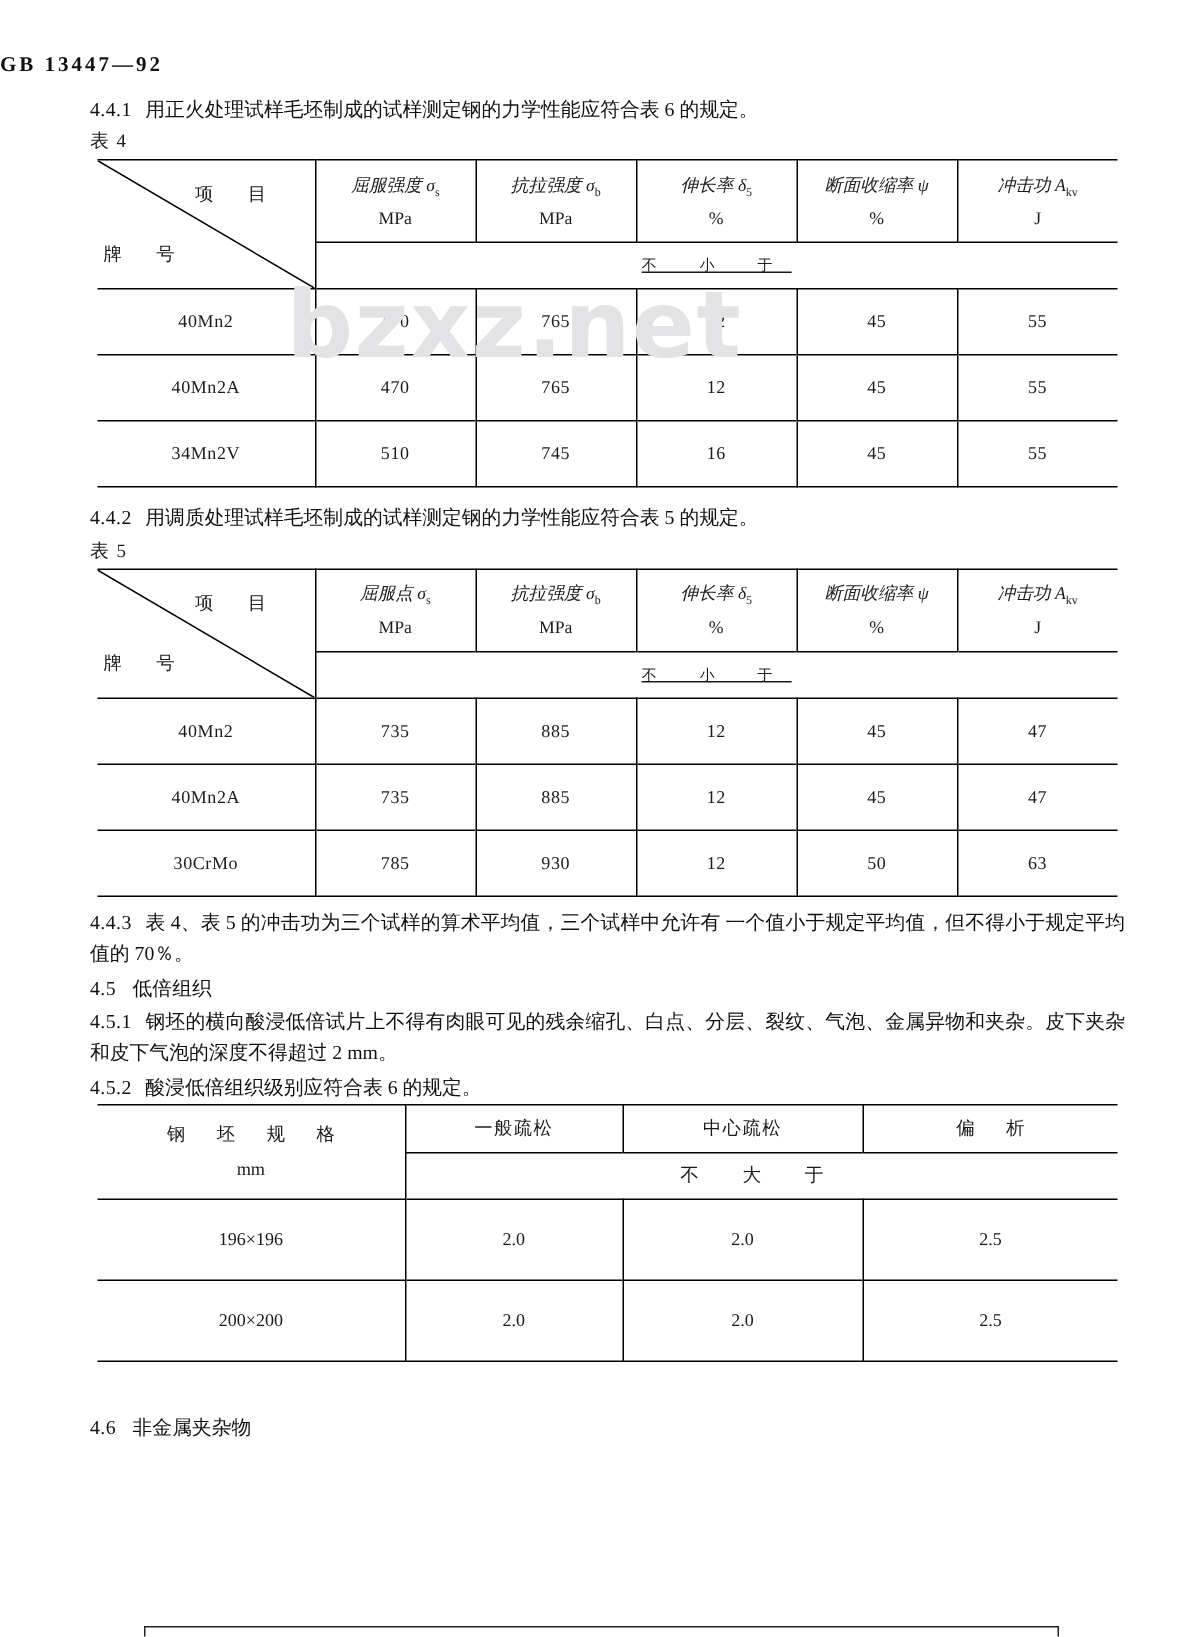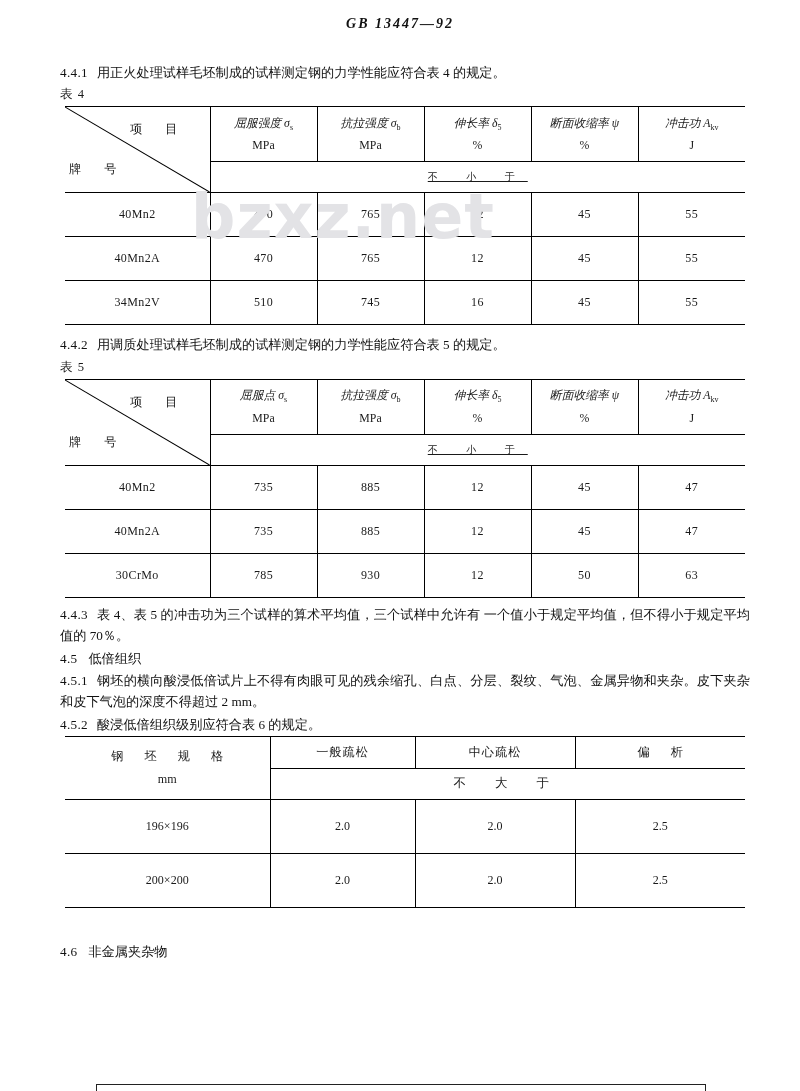--- a/index.html
+++ b/index.html
@@ -12,30 +12,28 @@
     height: 1091px;
     position: relative;
     font-family: "Liberation Serif", "DejaVu Serif", serif;
     color: #1a1a1a;
     overflow: hidden;
   }
 
   
   .page-header {
     position: absolute;
-    top: 16px;
+    top: 36px;
     left: 0;
     width: 800px;
-    text-align: center;
     font-family: "Liberation Serif", serif;
     font-weight: bold;
     font-size: 14px;
     letter-spacing: 2px;
     color: #111;
-    font-style: italic;
   }
 
   
   .content {
     position: absolute;
     top: 62px;
     left: 60px;
     width: 690px;
   }
 
@@ -180,21 +178,21 @@
 <div class="page-header">
   <span>GB  13447—92</span>
   
 </div>
 
 <div class="watermark">bzxz.net</div>
 
 <div class="content">
 
   <p class="para">
-    <span class="num">4.4.1</span><span>用正火处理试样毛坯制成的试样测定钢的力学性能应符合表 4 的规定。</span>
+    <span class="num">4.4.1</span><span>用正火处理试样毛坯制成的试样测定钢的力学性能应符合表 6 的规定。</span>
   </p>
 
   <div class="tbl-caption">表 4</div>
 
   <table class="gb">
     <colgroup>
       <col style="width:145px">
         <col style="width:107px">
         <col style="width:107px">
       <col style="width:107px">

